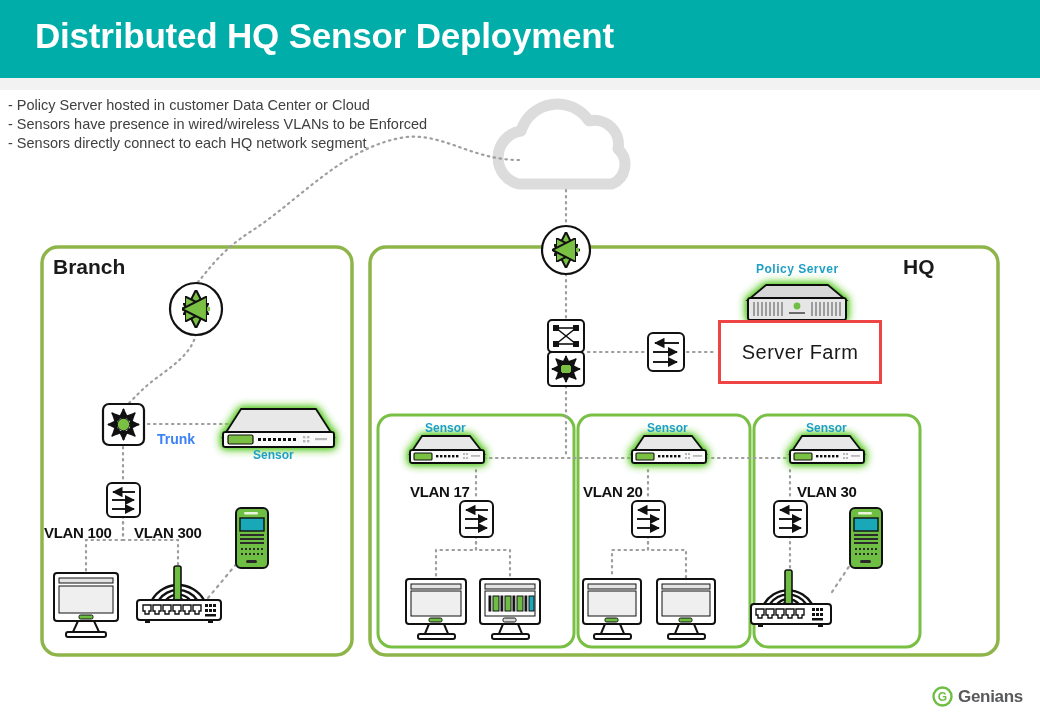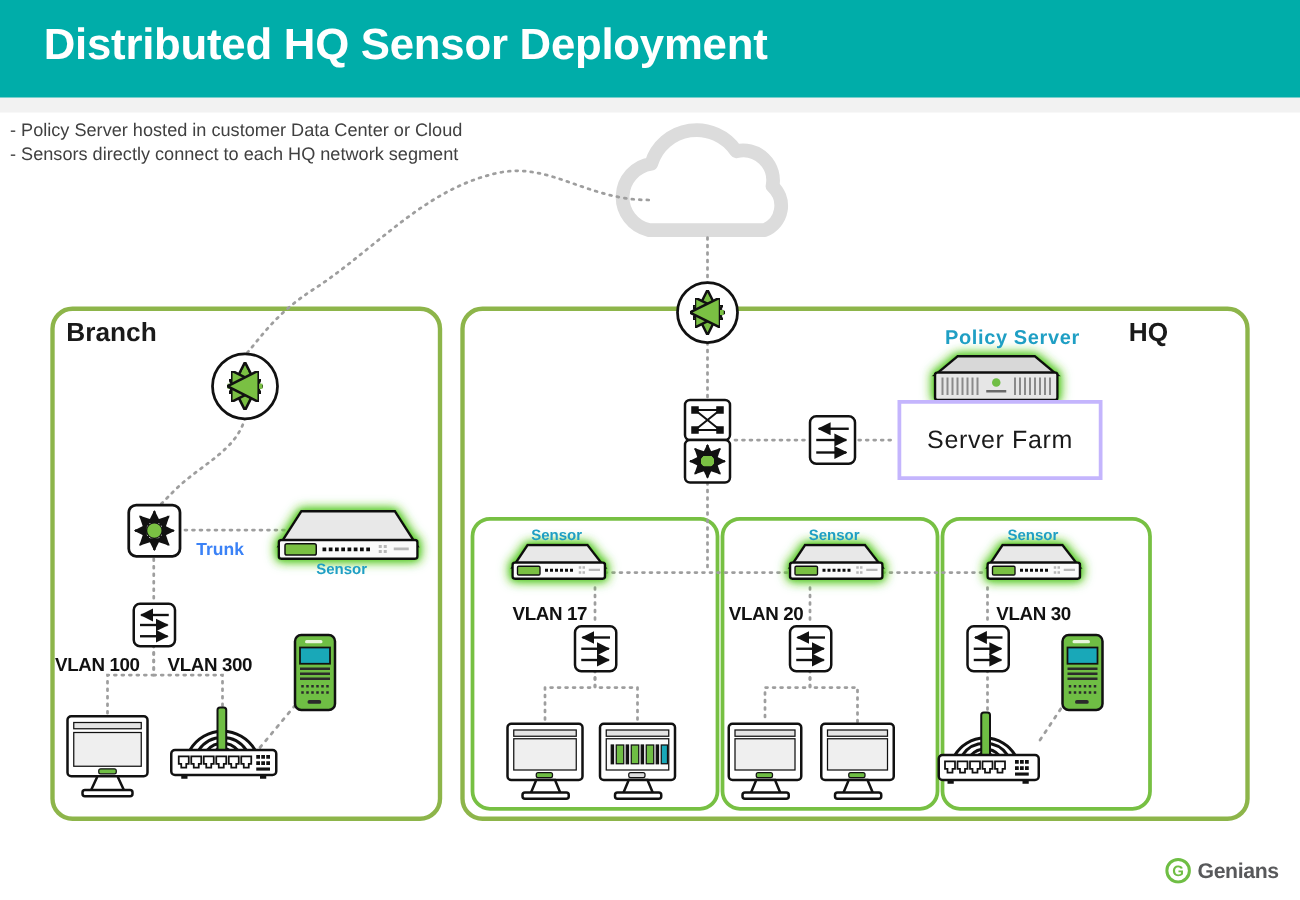--- a/index.html
+++ b/index.html
@@ -30,31 +30,31 @@
   .bullets{
     position:absolute;left:8px;top:96px;width:620px;
     font-size:14.5px;color:#404040;line-height:19px;
   }
   .bullets div{white-space:nowrap;}
 
   
   .lbl{position:absolute;white-space:nowrap;}
   .lbl-zone{font-size:21px;font-weight:bold;color:#1a1a1a;}
   .lbl-sensor{font-size:12px;font-weight:bold;color:#1f9fc4;}
-  .lbl-policy{font-size:16px;font-weight:bold;color:#1f9fc4;letter-spacing:.5px;}
+  .lbl-policy{font-size:12px;font-weight:bold;color:#1f9fc4;letter-spacing:.5px;}
   .lbl-vlan{font-size:15px;font-weight:bold;color:#111;letter-spacing:-.3px;}
   .lbl-trunk{font-size:14px;font-weight:bold;color:#3b82f6;}
   .lbl-farm{
     font-size:20px;color:#1a1a1a;letter-spacing:.5px;
   }
 
   
   .farm-box{
     position:absolute;left:718px;top:320px;width:164px;height:64px;
-    border:3px solid #c4b5fd;background:#fff;box-sizing:border-box;
+    border:3px solid #ef4444;background:#fff;box-sizing:border-box;
   }
   .farm-box .lbl-farm{
     position:absolute;left:0;top:0;width:100%;height:100%;
     display:flex;align-items:center;justify-content:center;
   }
 
   
   .logo{
     position:absolute;left:932px;top:686px;
     display:flex;align-items:center;gap:5px;
@@ -66,20 +66,21 @@
 
 <div id="stage">
 
   <div class="hdr">
     <div class="hdr-title">Distributed HQ Sensor Deployment</div>
   </div>
   <div class="hdr-rule"></div>
 
   <div class="bullets">
     <div>- Policy Server hosted in customer Data Center or Cloud</div>
+    <div>- Sensors have presence in wired/wireless VLANs to be Enforced</div>
     <div>- Sensors directly connect to each HQ network segment</div>
   </div>
 
   <svg id="svgroot" viewBox="0 0 1040 720" xmlns="http://www.w3.org/2000/svg">
     <defs>
       <filter id="glow" x="-70%" y="-70%" width="240%" height="240%">
         <feDropShadow dx="0" dy="0" stdDeviation="4.2" flood-color="#5FCC2E" flood-opacity="1"></feDropShadow>
         <feDropShadow dx="0" dy="0" stdDeviation="2.4" flood-color="#5FCC2E" flood-opacity="1"></feDropShadow>
       </filter>
       <marker id="arrG" markerWidth="6" markerHeight="6" refX="5" refY="3" orient="auto">

